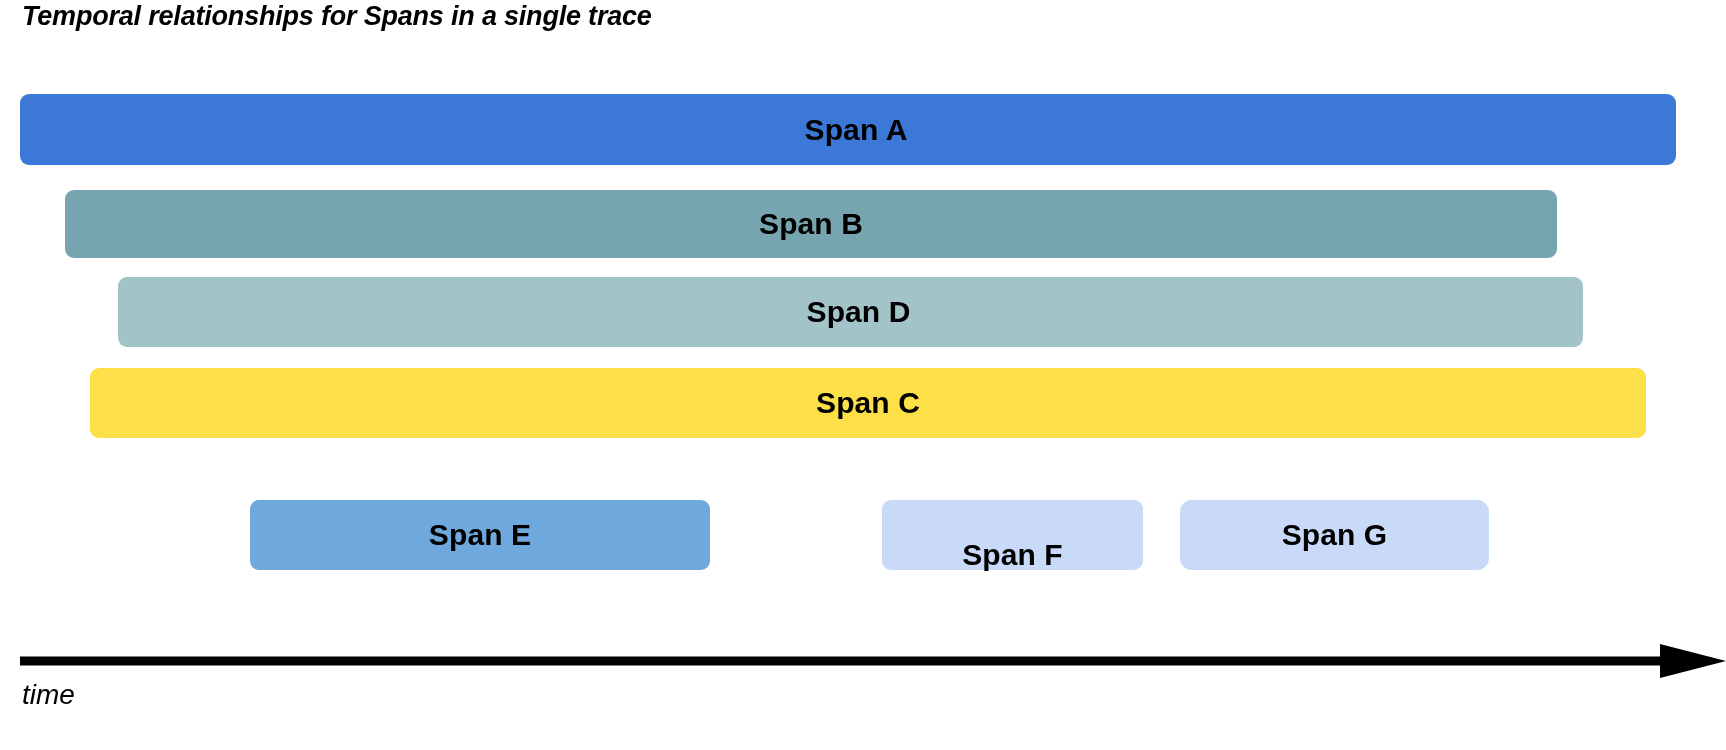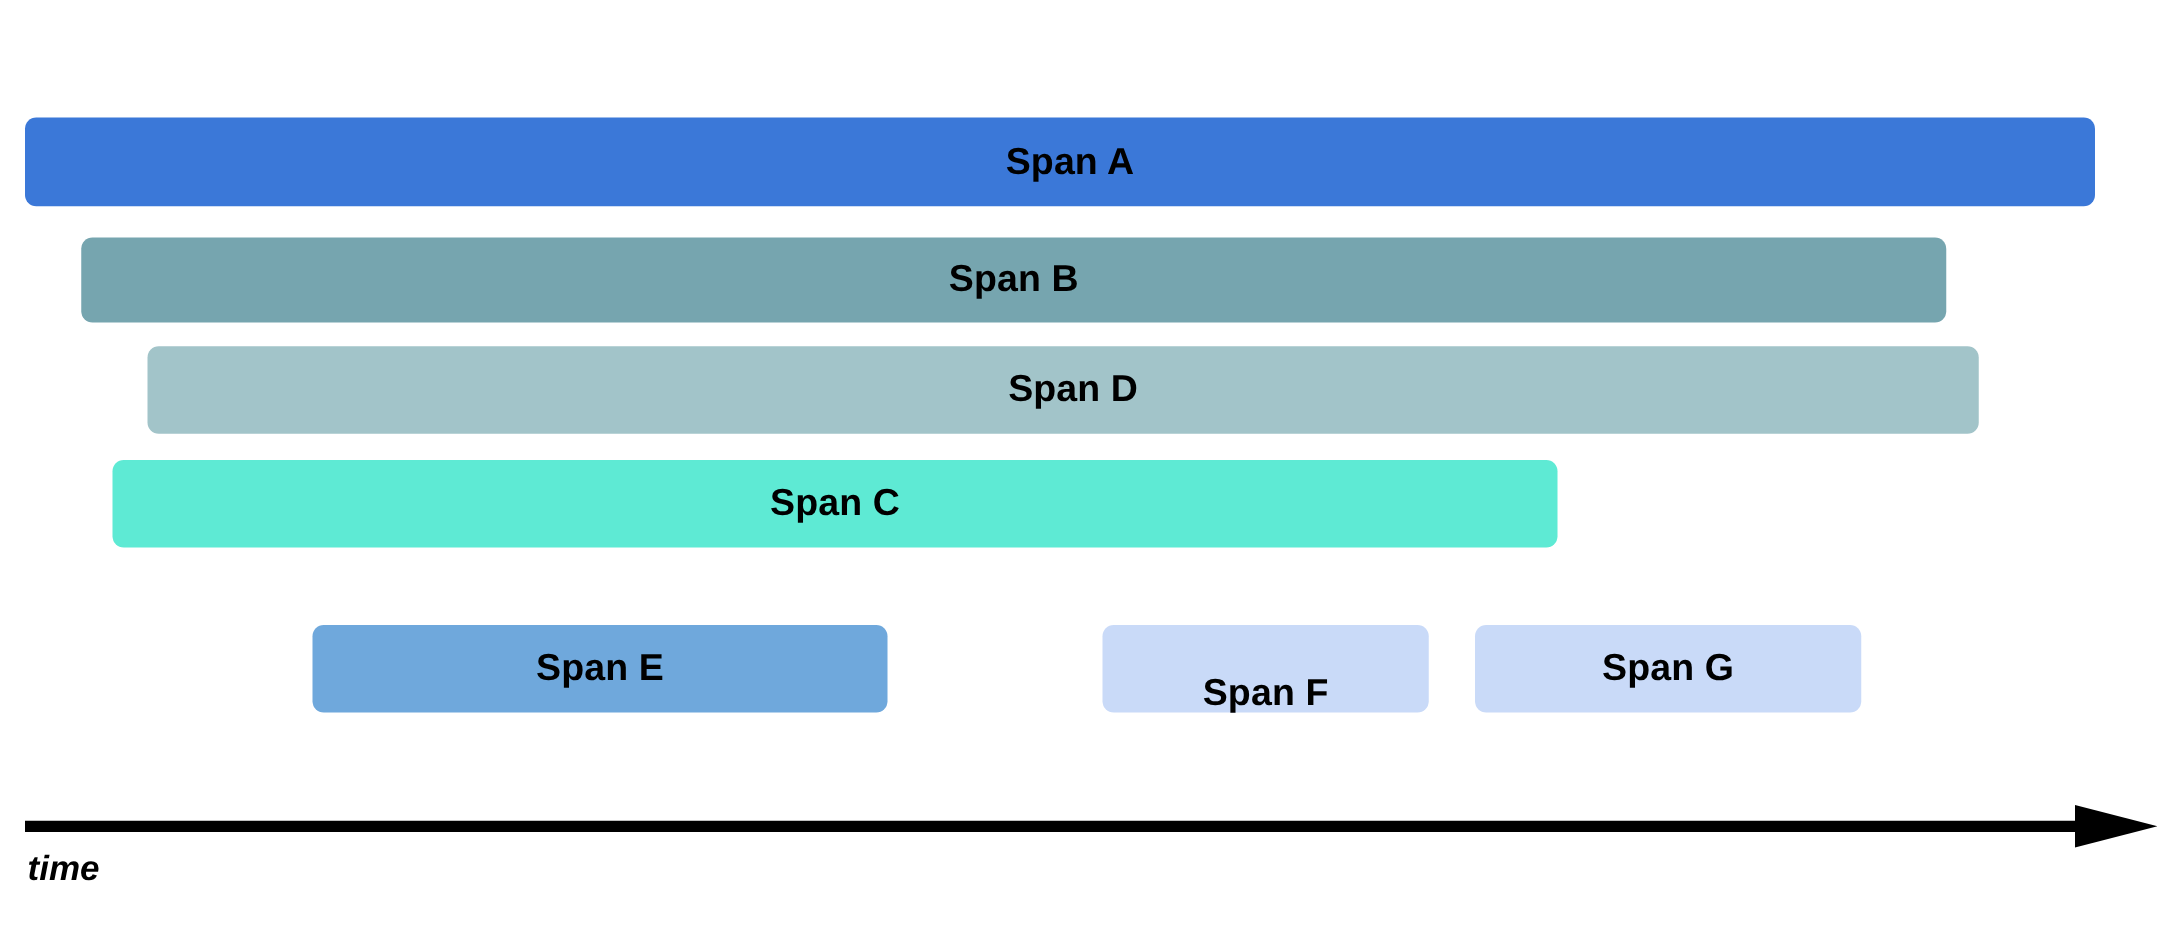--- a/index.html
+++ b/index.html
@@ -50,53 +50,54 @@
     left: 20px;
     top: 640px;
     width: 1706px;
     height: 42px;
   }
   .time-label {
     position: absolute;
     left: 22px;
     top: 678px;
     font-size: 28px;
-    font-weight: bold;
+    font-weight: normal;
     font-style: italic;
     color: #000000;
     line-height: 34px;
     white-space: nowrap;
   }
 </style>
 </head>
 <body>
 
 <div id="canvas">
 
+  <div class="diagram-title">Temporal relationships for Spans in a single trace</div>
 
   <div id="spans-layer">
       <div class="span-bar" style="left: 20px; top: 94px; width: 1656px; height: 71px; background: rgb(59, 120, 216); padding-left: 16px;">
         <span class="span-label">Span A</span>
       </div>
       <div class="span-bar" style="left: 65px; top: 190px; width: 1492px; height: 68px; background: rgb(118, 165, 175);">
         <span class="span-label">Span B</span>
       </div>
       <div class="span-bar" style="left: 118px; top: 277px; width: 1465px; height: 70px; background: rgb(162, 196, 201); padding-left: 16px;">
         <span class="span-label">Span D</span>
       </div>
-      <div class="span-bar" style="left: 90px; top: 368px; width: 1156px; height: 70px; background: #5eead4; align-items: center;">
+      <div class="span-bar" style="left: 90px; top: 368px; width: 1556px; height: 70px; background: #fde047; align-items: center;">
         <span class="span-label">Span C</span>
       </div>
       <div class="span-bar" style="left: 250px; top: 500px; width: 460px; height: 70px; background: rgb(111, 168, 220);">
         <span class="span-label">Span E</span>
       </div>
       <div class="span-bar" style="left: 882px; top: 500px; width: 261px; height: 70px; background: rgb(201, 218, 248); align-items: flex-end;">
         <span class="span-label">Span F</span>
       </div>
-      <div class="span-bar" style="left: 1180px; top: 500px; width: 309px; height: 70px; background: rgb(201, 218, 248);">
+      <div class="span-bar" style="left: 1180px; top: 500px; width: 309px; height: 70px; background: rgb(201, 218, 248); border-radius: 12px;">
         <span class="span-label">Span G</span>
       </div>
     </div>
 
   <div id="time-axis">
     <svg width="1706" height="42" viewBox="0 0 1706 42">
       <line x1="0" y1="21" x2="1648" y2="21" stroke="#000000" stroke-width="9"></line>
       <polygon points="1640,4 1706,21 1640,38" fill="#000000"></polygon>
     </svg>
   </div>

